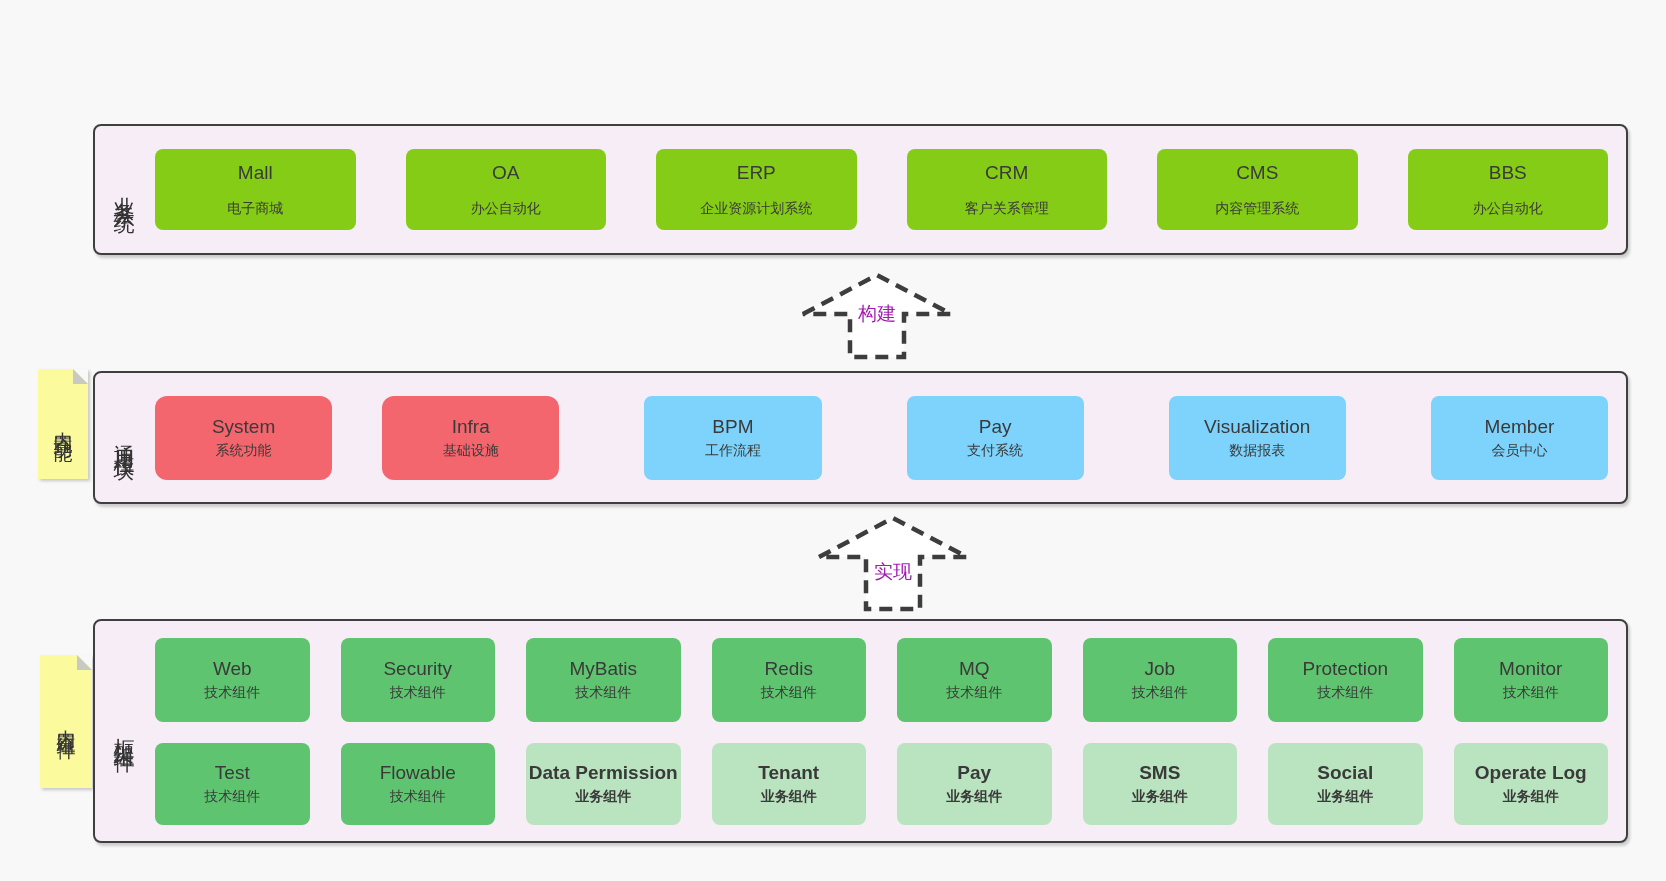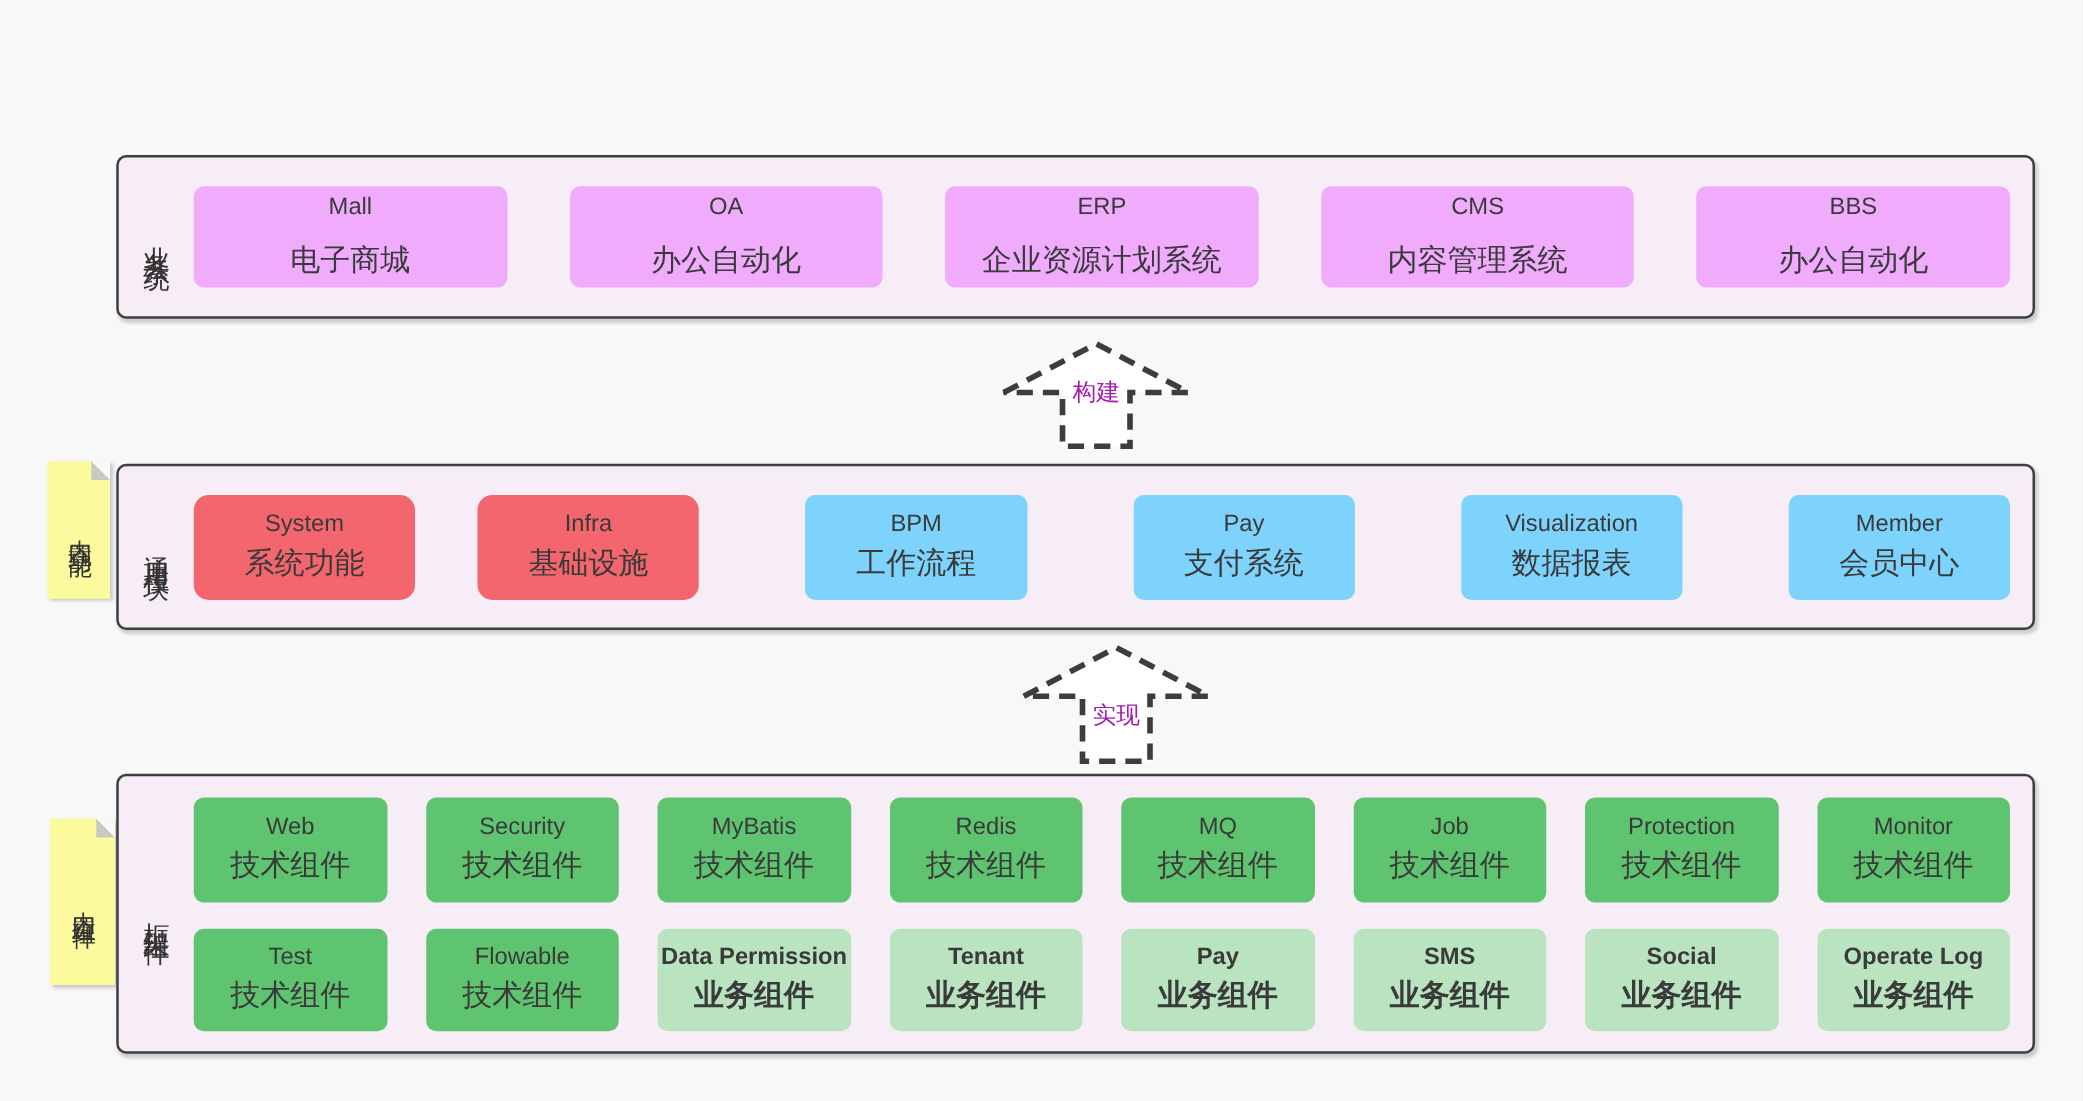--- a/index.html
+++ b/index.html
@@ -44,22 +44,22 @@
   }
   .bx{
     flex:1;border-radius:8px;
     display:flex;flex-direction:column;
     justify-content:center;align-items:center;
     text-align:center;line-height:1.42;
   }
   #band-top .bx{height:81px;}
   #band-middle .bx{height:84px;}
   .bx .en{font-size:19px;}
-  .bx .zh{font-size:24px;}
-  .blue{background:#f0abfc;gap:12px;}
+  .bx .zh{font-size:14px;}
+  .blue{background:#84cc16;gap:12px;}
   .red{background:#f4666d;border-radius:12px;}
   .pink{background:#7dd3fc;margin-left:35px;}
   .green{background:#5fc46f;}
   .lightgreen{background:#bae4bf;font-weight:bold;}
   
   .sticky{
     position:absolute;background:#fbfa9c;
     box-shadow:2px 2px 3px rgba(0,0,0,0.2);
     display:flex;align-items:center;justify-content:center;
   }
@@ -104,20 +104,24 @@
       </div>
       <div class="bx blue">
         <div class="en">OA</div>
         <div class="zh">办公自动化</div>
       </div>
       <div class="bx blue">
         <div class="en">ERP</div>
         <div class="zh">企业资源计划系统</div>
       </div>
       <div class="bx blue">
+        <div class="en">CRM</div>
+        <div class="zh">客户关系管理</div>
+      </div>
+      <div class="bx blue">
         <div class="en">CMS</div>
         <div class="zh">内容管理系统</div>
       </div>
       <div class="bx blue">
         <div class="en">BBS</div>
         <div class="zh">办公自动化</div>
       </div>
     </div>
   </div>
 

